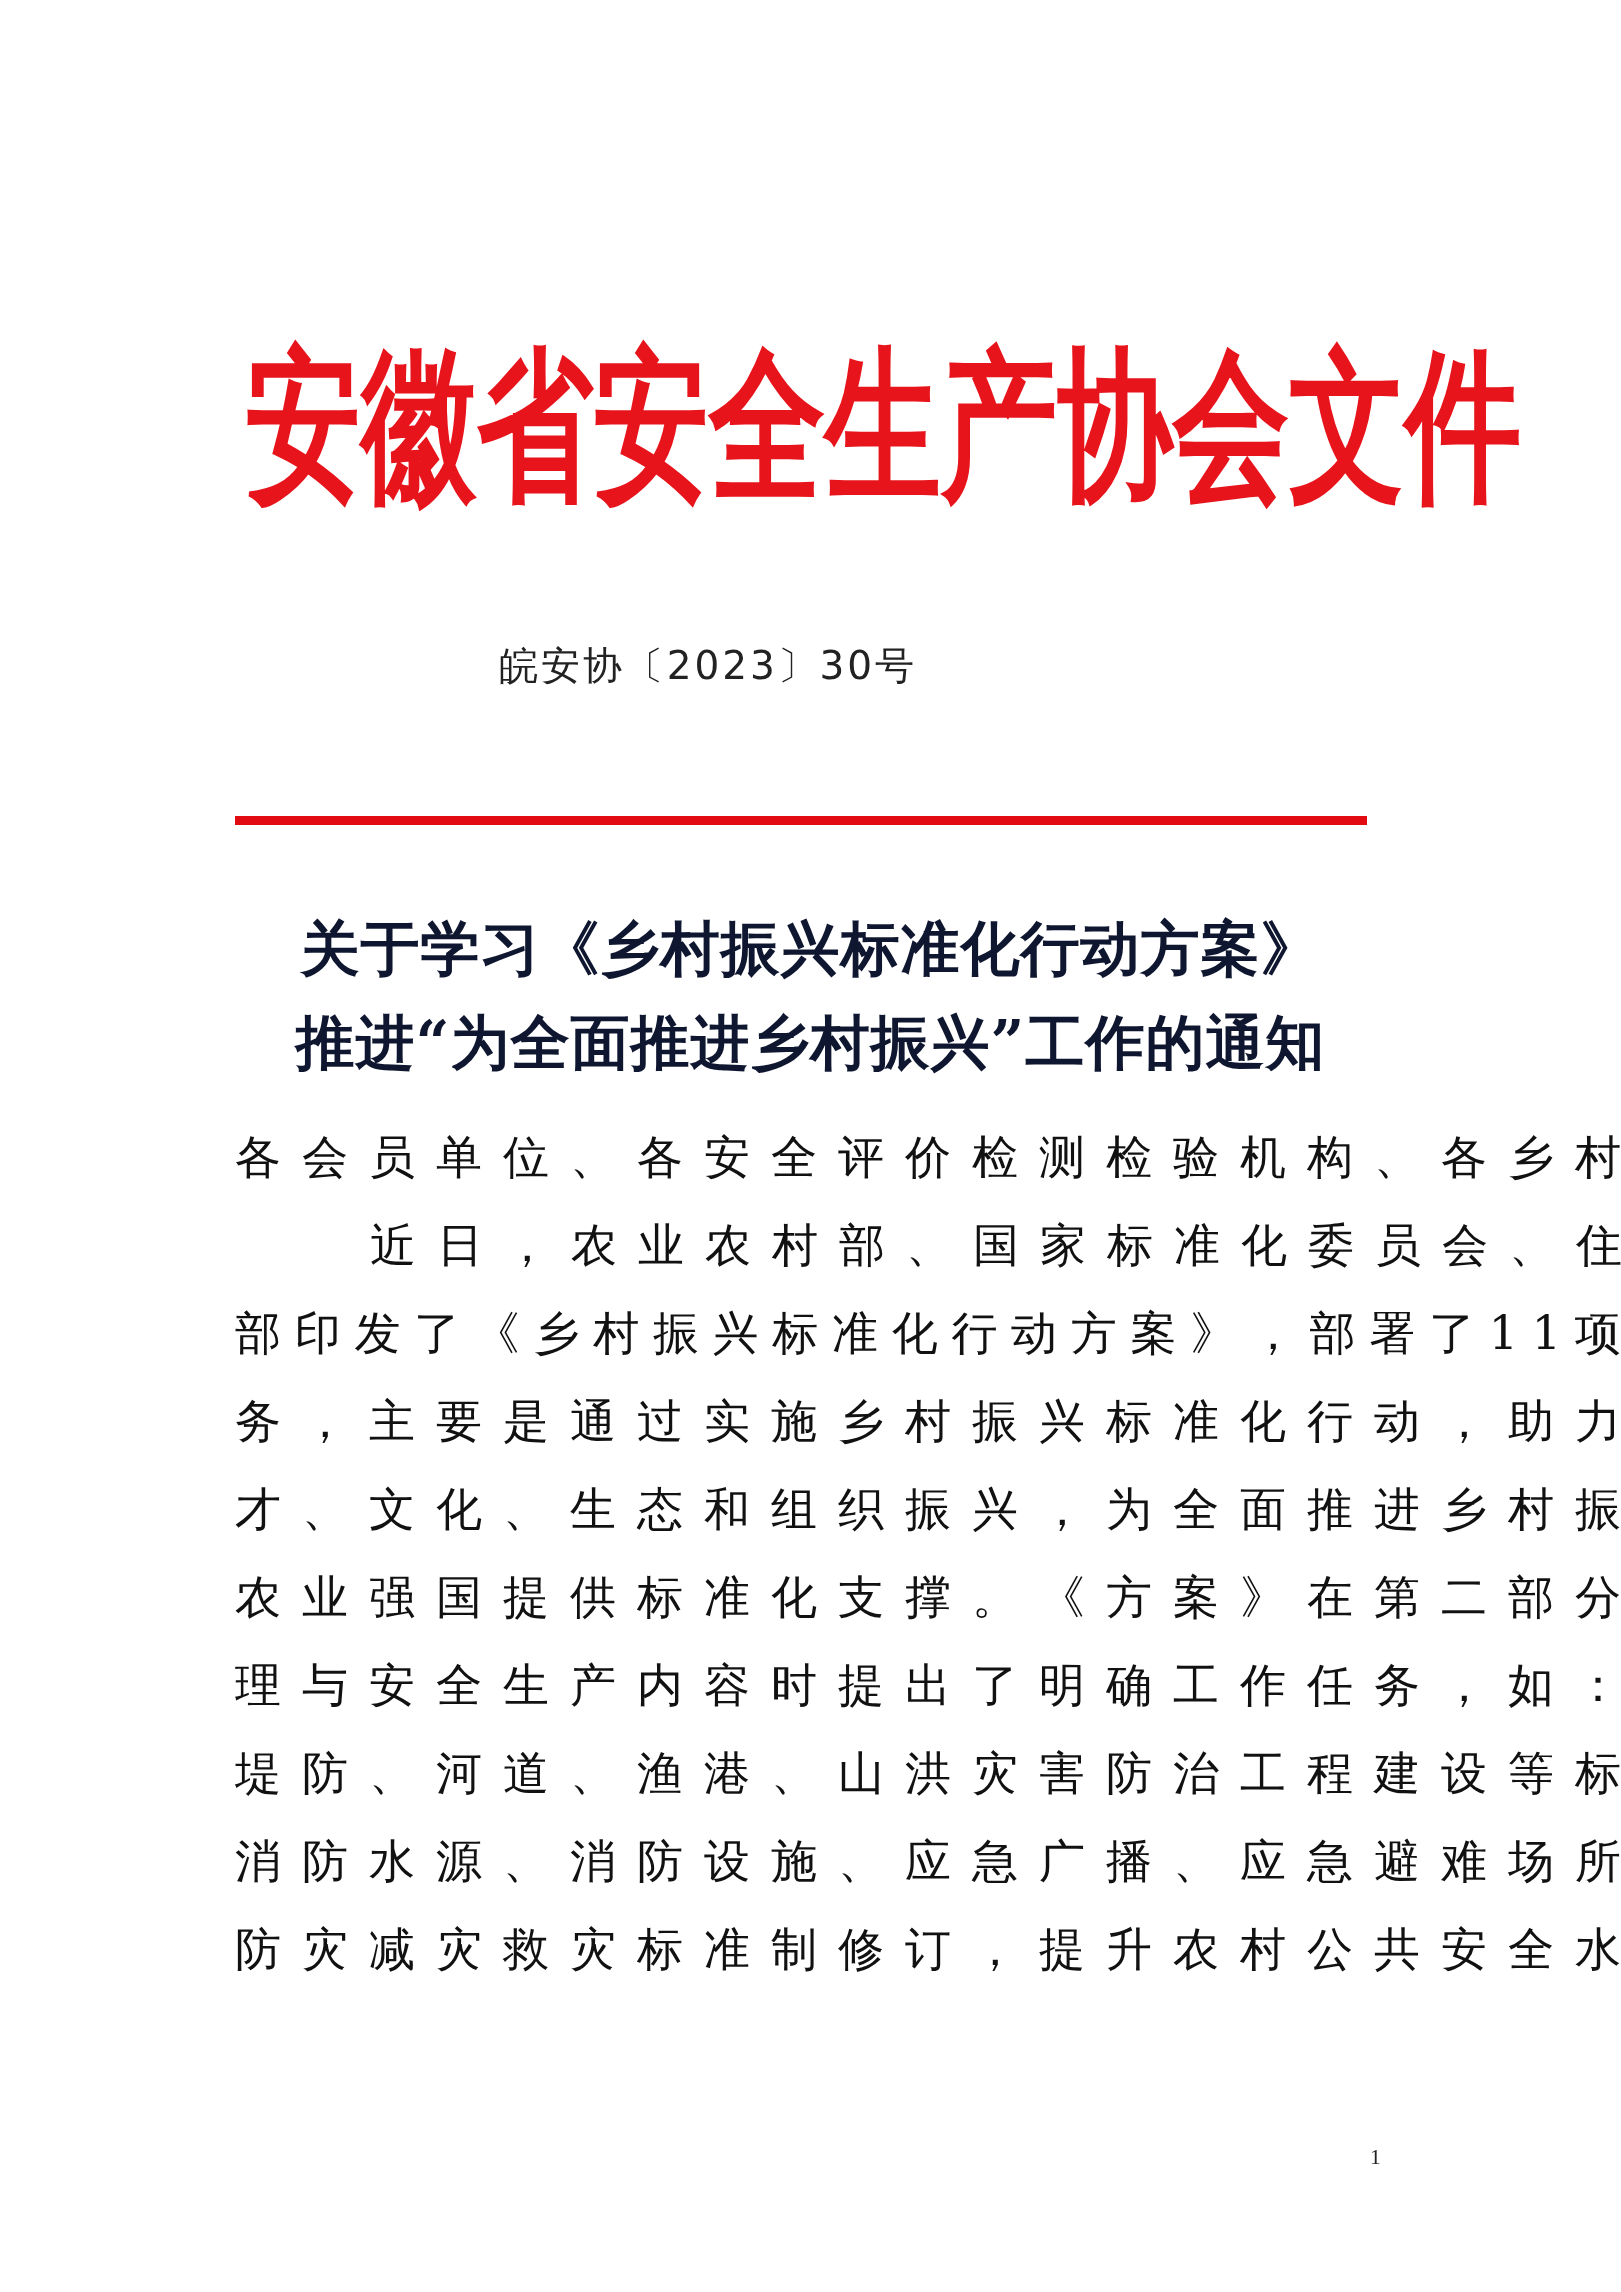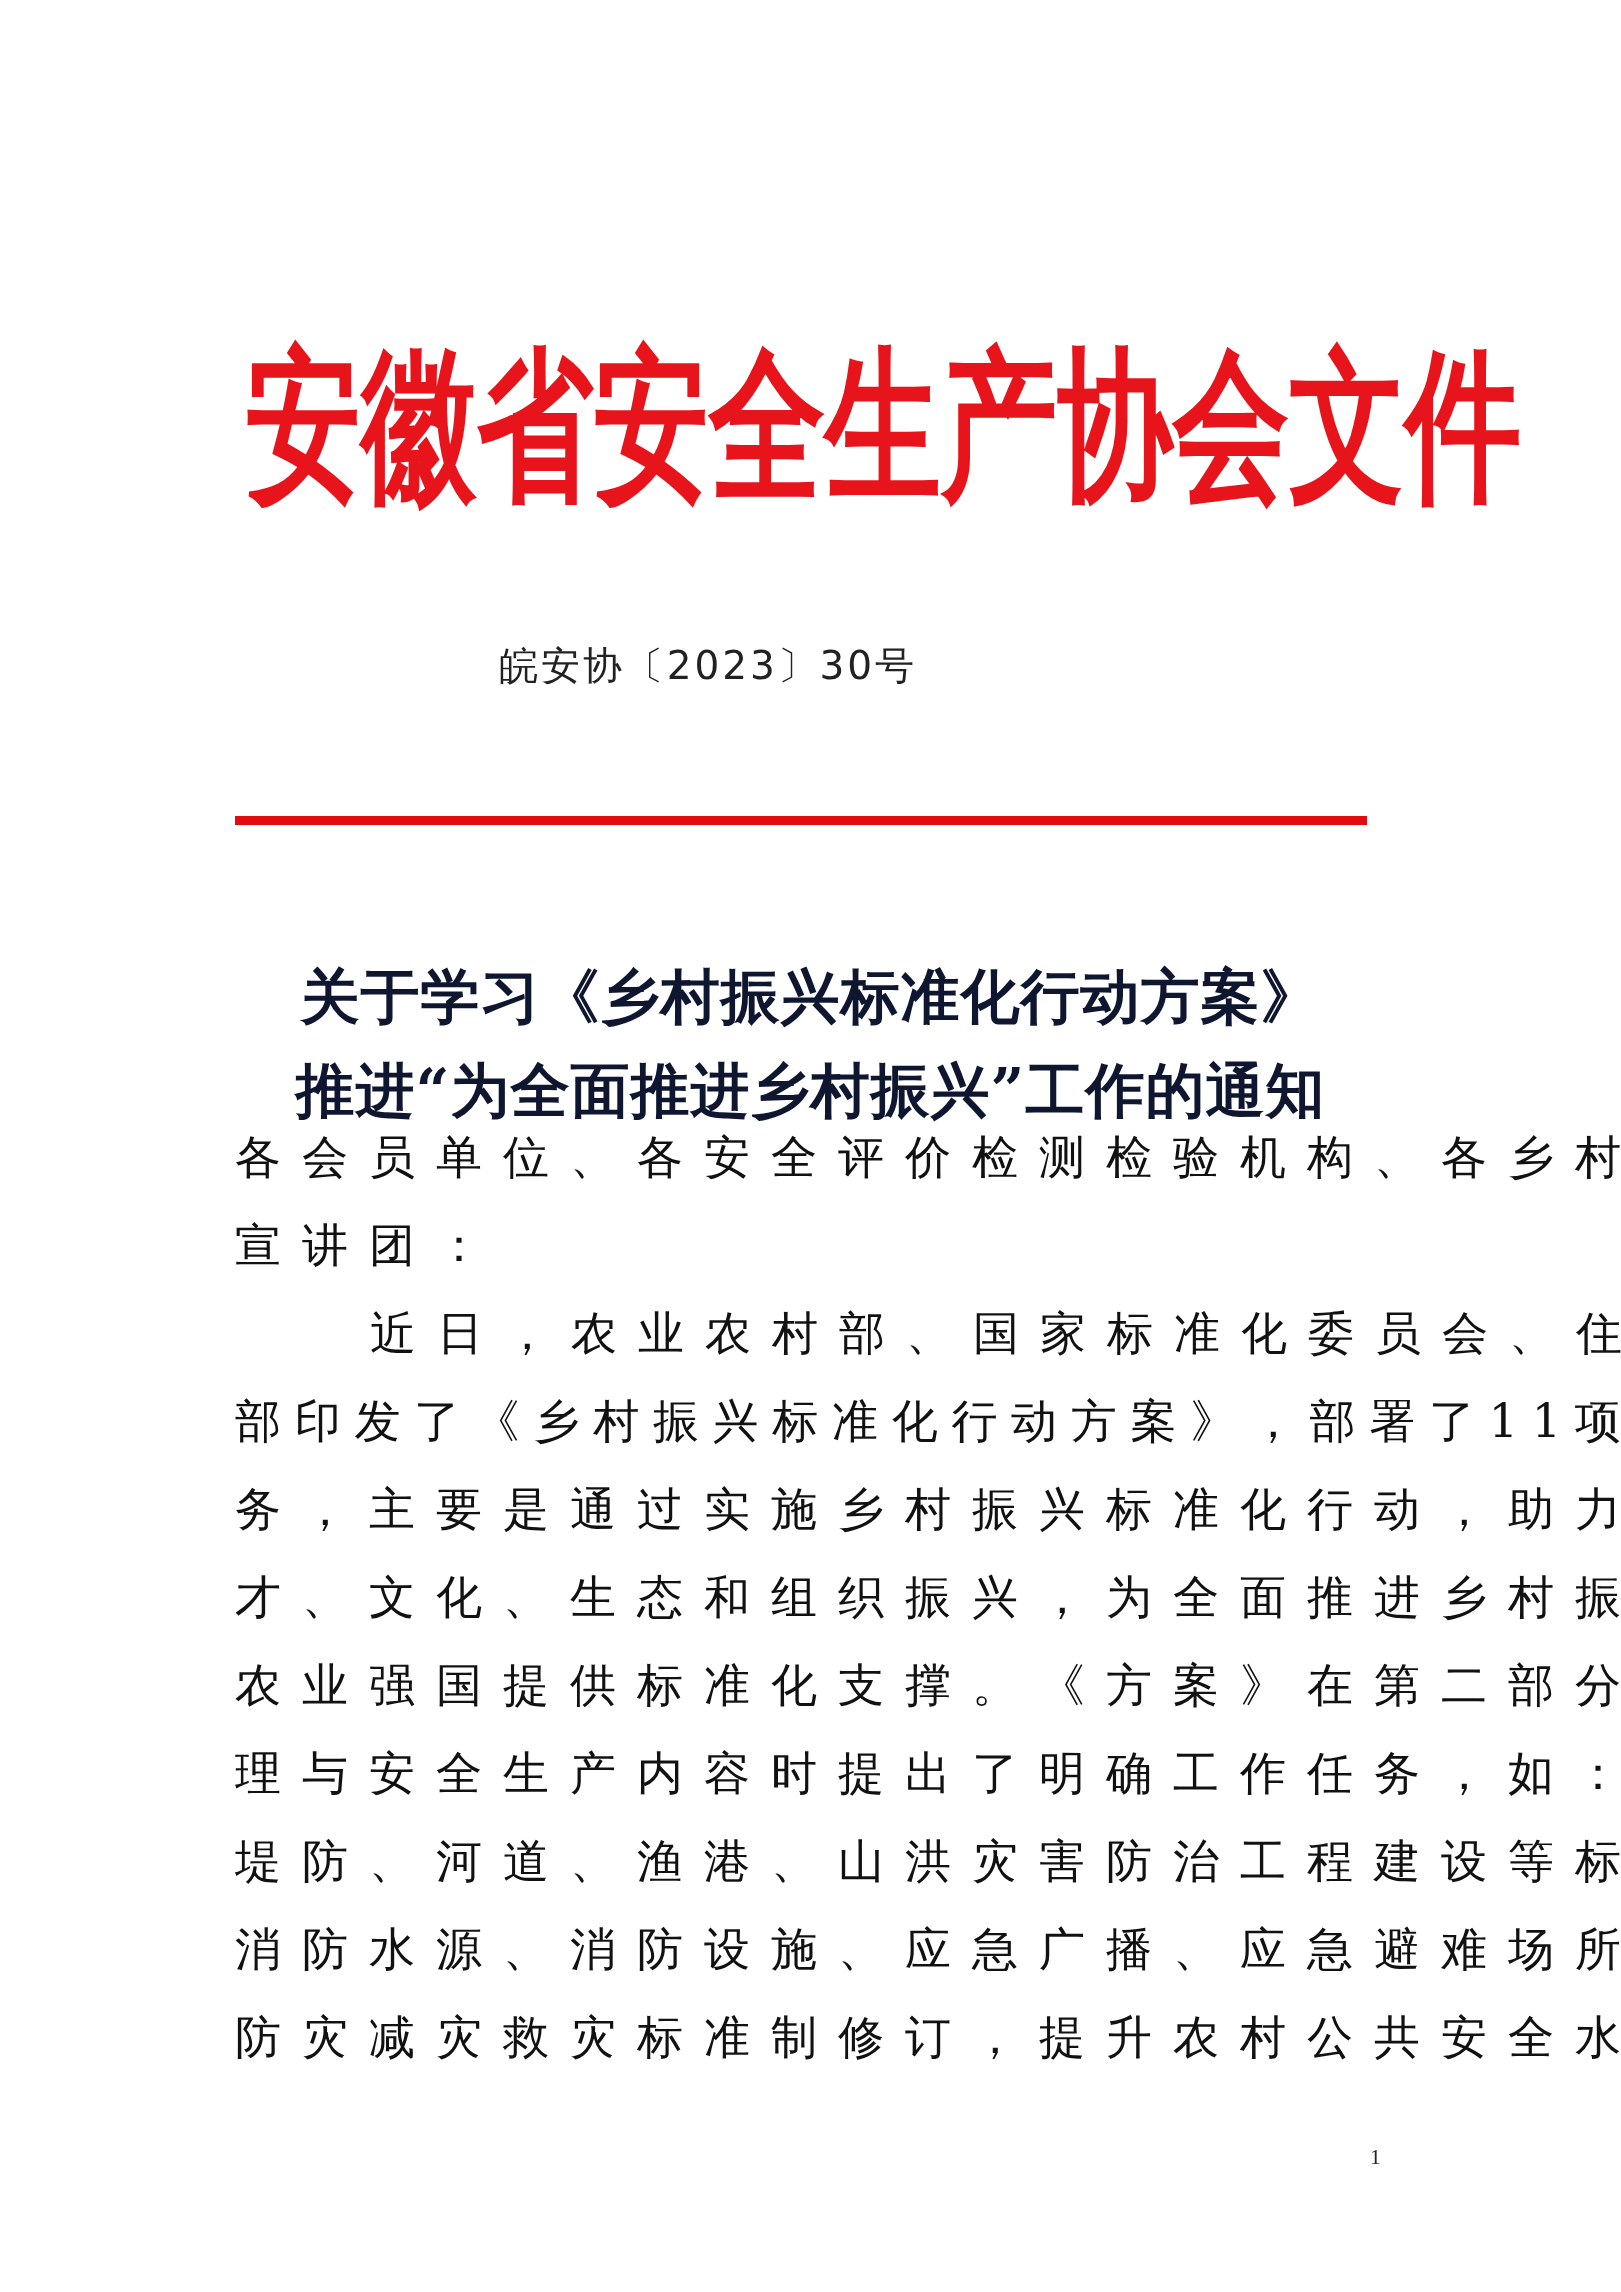--- a/index.html
+++ b/index.html
@@ -11,21 +11,21 @@
               display: flex; justify-content: space-between; align-items: center; }
   .masthead span { display: inline-block; color: #e8141b; font-family: "DejaVu Sans", "Liberation Sans", sans-serif;
                    font-weight: bold; font-size: 116px; line-height: 1; transform: scaleY(1.42); transform-origin: center; }
 
   .docno { position: absolute; left: 0; width: 1416px; top: 639px; text-align: center;
            font-family: "DejaVu Sans", "Liberation Sans", sans-serif; font-size: 39px; color: #222; letter-spacing: 2.9px; }
 
   .redline { position: absolute; left: 235px; top: 816px; width: 1132px; height: 8.8px; background: #e30b12; }
 
   .title { position: absolute; left: 0; width: 1621px; text-align: center; color: #0f1730;
-           font-family: "DejaVu Serif", "Liberation Serif", serif; font-weight: bold; font-size: 59px; line-height: 1; letter-spacing: 1px; margin-top: 48px; }
+           font-family: "DejaVu Serif", "Liberation Serif", serif; font-weight: bold; font-size: 59px; line-height: 1; letter-spacing: 1px; }
   .title.l1 { top: 919px; }
   .title.l2 { top: 1013px; }
 
   .body { position: absolute; left: 235px; top: 1127px; width: 1161px; }
   .line { display: block; height: 88px; line-height: 61px; font-size: 46px; letter-spacing: 21px; white-space: nowrap;
           font-family: "DejaVu Serif", "Liberation Serif", serif; color: #111; }
   .line.indent { padding-left: 135px; }
   .line.tight { letter-spacing: 13.7px; }
 
   .pagenum { position: absolute; left: 1370px; top: 2145px; font-size: 21.6px;
@@ -52,21 +52,20 @@
 
   <div class="docno">皖安协〔2023〕30号</div>
 
   <div class="redline"></div>
 
   <div class="title l1">关于学习《乡村振兴标准化行动方案》</div>
   <div class="title l2">推进“为全面推进乡村振兴”工作的通知</div>
 
   <div class="body">
     <span class="line">各会员单位、各安全评价检测检验机构、各乡村振兴安全发展</span>
-    <span class="line">宣讲团：</span>
     <span class="line indent">近日，农业农村部、国家标准化委员会、住房和城乡建设</span>
     <span class="line tight">部印发了《乡村振兴标准化行动方案》，部署了11项重点任</span>
     <span class="line">务，主要是通过实施乡村振兴标准化行动，助力乡村产业、人</span>
     <span class="line">才、文化、生态和组织振兴，为全面推进乡村振兴、加快建设</span>
     <span class="line">农业强国提供标准化支撑。《方案》在第二部分涉及到应急管</span>
     <span class="line">理与安全生产内容时提出了明确工作任务，如：“强化水库、</span>
     <span class="line">堤防、河道、渔港、山洪灾害防治工程建设等标准研制，开展</span>
     <span class="line">消防水源、消防设施、应急广播、应急避难场所、应急物资等</span>
     <span class="line">防灾减灾救灾标准制修订，提升农村公共安全水平。”、“以</span>
   </div>

